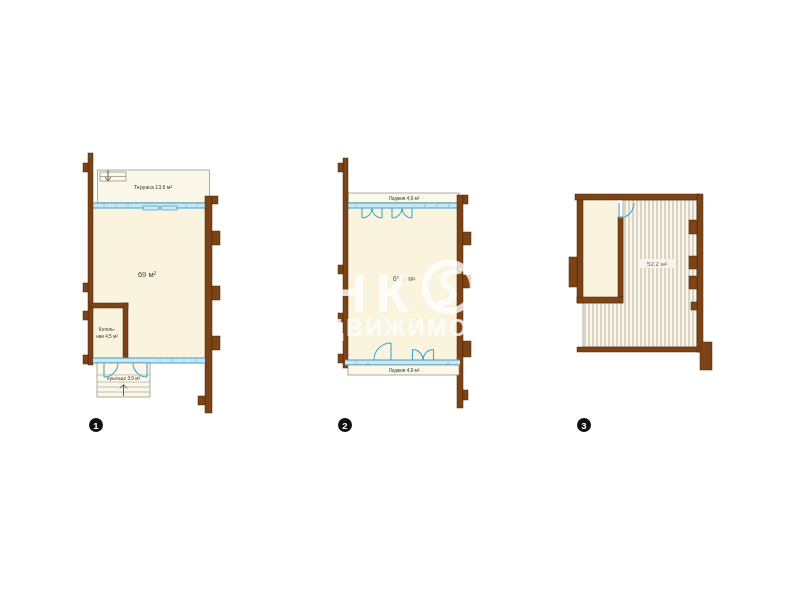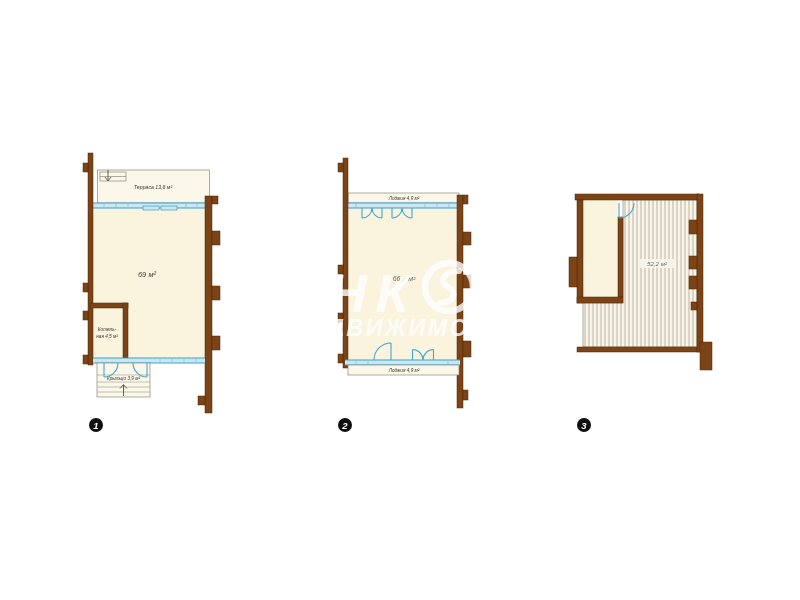--- a/index.html
+++ b/index.html
@@ -1,16 +1,16 @@
 <!DOCTYPE html>
 <html><head>
 <meta charset="utf-8">
 <style>
   html,body{margin:0;padding:0;background:#ffffff;}
-  #stage{position:relative;width:800px;height:572px;background:#ffffff;overflow:hidden;font-style:italic;}
+  #stage{position:relative;width:800px;height:572px;background:#ffffff;overflow:hidden;}
   svg{position:absolute;left:0;top:0;}
   .wall{fill:#7b4316;stroke:#4e2809;stroke-width:.5;}
   .floor{fill:#faf3de;}
   .floor2{fill:#fbf7e9;stroke:#8d887b;stroke-width:.7;}
   .winband{fill:#c8e8f5;}
   .winline{stroke:#3f9fc9;stroke-width:1;fill:none;}
   .wintick{stroke:#7cc3e2;stroke-width:.8;}
   .door{fill:none;stroke:#41a8d3;stroke-width:1.1;}
   .thinline{stroke:#8d887b;stroke-width:.7;fill:none;}
   .steps{stroke:#a9a496;stroke-width:.7;fill:none;}

